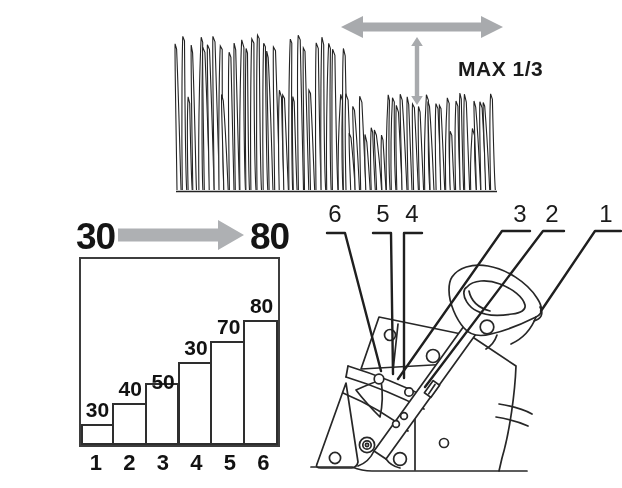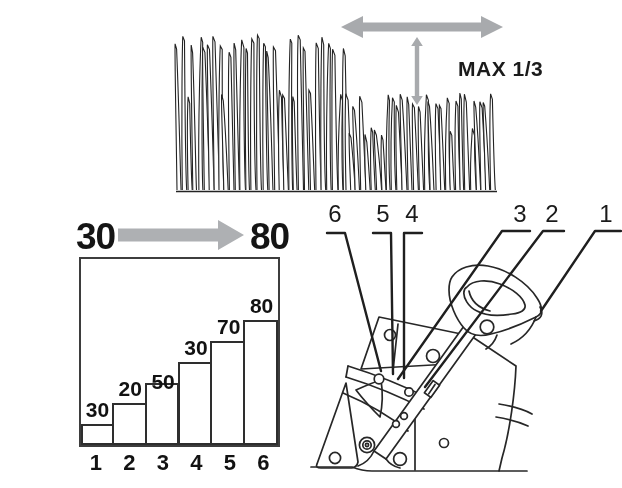--- a/index.html
+++ b/index.html
@@ -194,21 +194,21 @@
 
   <div class="abs max-label" style="left:452px;top:58px;margin-left:6px;">MAX 1/3</div>
 
   <div class="abs range-num" style="left:76px;top:218px;">30</div>
   <div class="abs range-num" style="left:250px;top:218px;">80</div>
 
   <div class="chart-plot">
       <div class="chart-bar" style="left: 0px; width: 32.8333px; height: 20.8px;"></div>
       <div class="bar-value" style="left: 0px; width: 32.8333px; bottom: 24.8px;">30</div>
       <div class="chart-bar" style="left: 30.8333px; width: 34.8333px; height: 41.6px;"></div>
-      <div class="bar-value" style="left: 32.8333px; width: 32.8333px; bottom: 45.6px;">20</div>
+      <div class="bar-value" style="left: 32.8333px; width: 32.8333px; bottom: 45.6px;">40</div>
       <div class="chart-bar" style="left: 63.6667px; width: 34.8333px; height: 62.4px;"></div>
       <div class="bar-value" style="left: 65.6667px; width: 32.8333px; bottom: 53px;">50</div>
       <div class="chart-bar" style="left: 96.5px; width: 34.8333px; height: 83.2px;"></div>
       <div class="bar-value" style="left: 98.5px; width: 32.8333px; bottom: 87.2px;">30</div>
       <div class="chart-bar" style="left: 129.333px; width: 34.8333px; height: 104px;"></div>
       <div class="bar-value" style="left: 131.333px; width: 32.8333px; bottom: 108px;">70</div>
       <div class="chart-bar" style="left: 162.167px; width: 34.8333px; height: 124.8px;"></div>
       <div class="bar-value" style="left: 164.167px; width: 32.8333px; bottom: 128.8px;">80</div>
     </div>
   <div class="xaxis">

